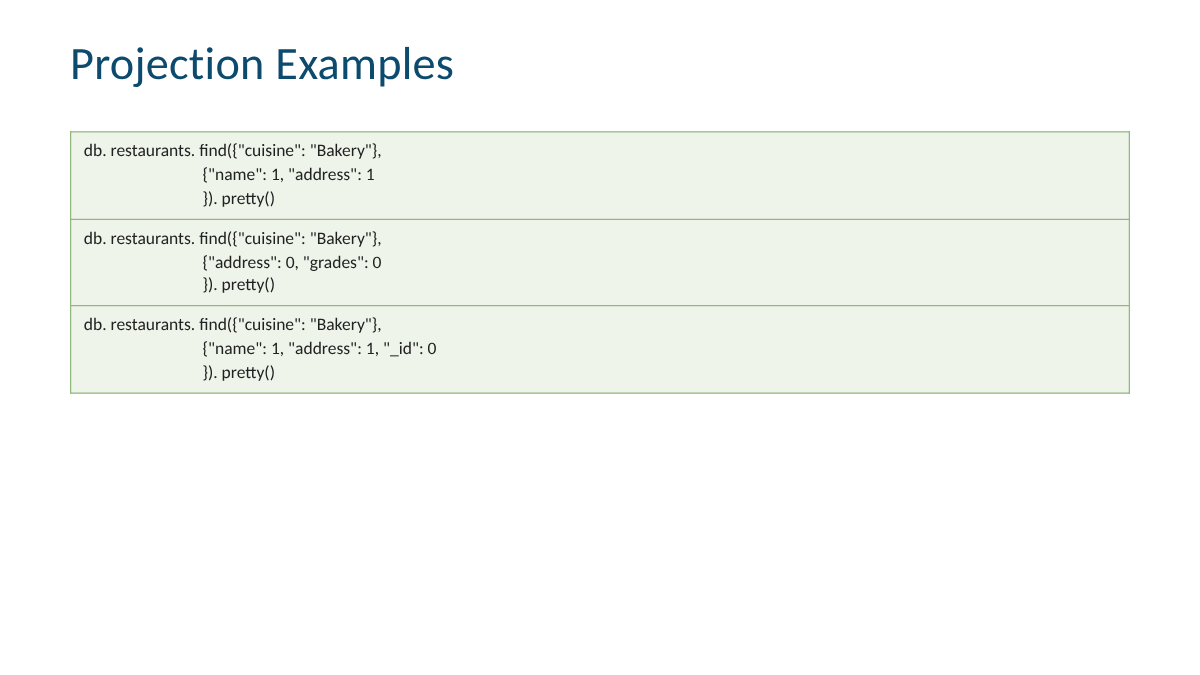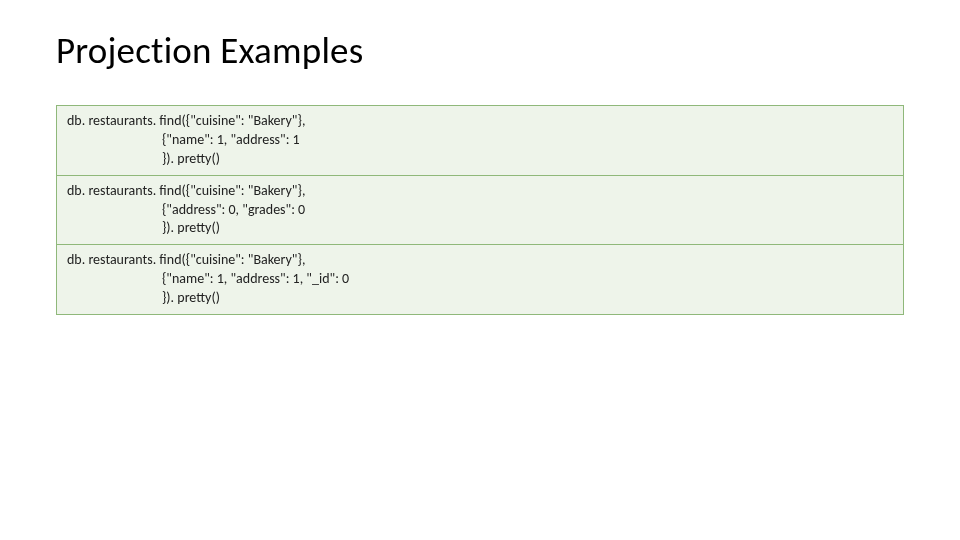--- a/index.html
+++ b/index.html
@@ -6,21 +6,21 @@
   html, body { width: 960px; height: 540px; background: #fff; font-family: "Segoe UI Light", "Segoe UI", "Calibri Light", Calibri, sans-serif; }
   .slide {
     width: 960px;
     height: 540px;
     padding: 28px 56px 0 56px;
     position: relative;
   }
   .title {
     font-size: 37px;
     font-weight: 300;
-    color: #000000;
+    color: #0c4a6e;
     letter-spacing: 0.2px;
     margin-bottom: 32px;
   }
   .table {
     width: 100%;
     border-collapse: collapse;
   }
   .row td {
     border: 1px solid #8fb87a;
     background: #eef4ea;

